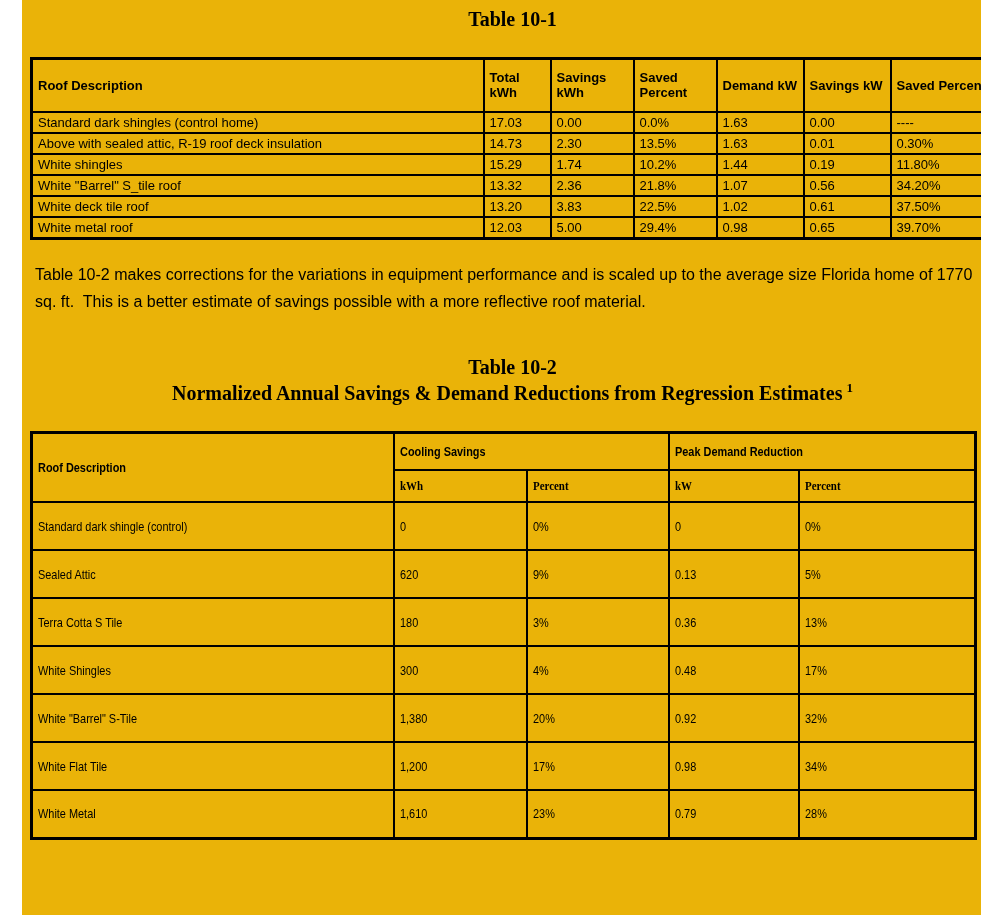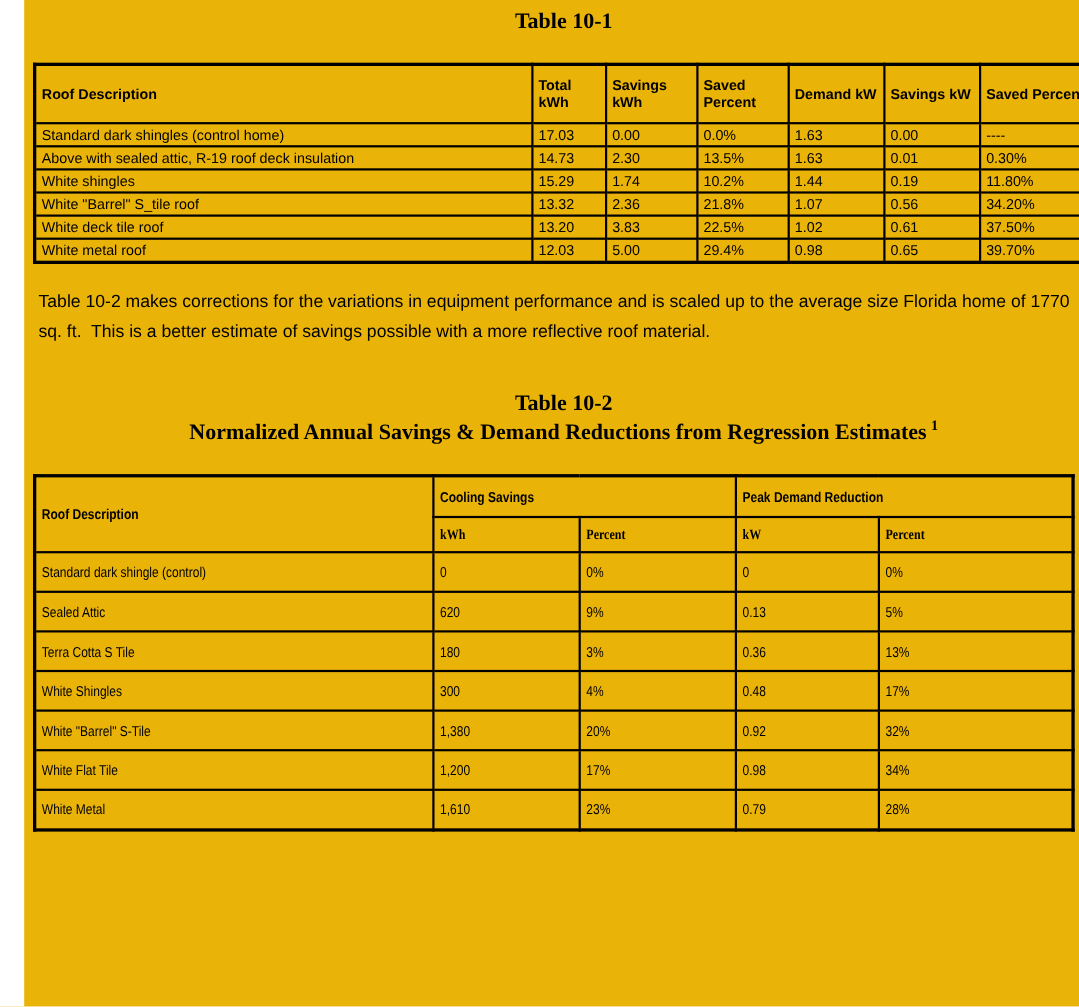--- a/index.html
+++ b/index.html
@@ -61,21 +61,21 @@
     line-height: 27px;
     margin: 21px 10px 0 13px;
     width: 958px;
     white-space: pre-wrap;
   }
   .title-block.second { margin-top: 39px; }
   
   .t2 { width: 944px; margin-top: 25px; }
   .t2 tr.head1 { height: 38px; }
   .t2 tr.head2 { height: 32px; font-family: Liberation Serif, serif; }
-  .t2 tr.row   { height: 36px; }
+  .t2 tr.row   { height: 48px; }
   .nw {
     display: inline-block;
     transform: scaleX(0.84);
     transform-origin: 0 50%;
     white-space: nowrap;
   }
 </style>
 </head>
 <body>
 

